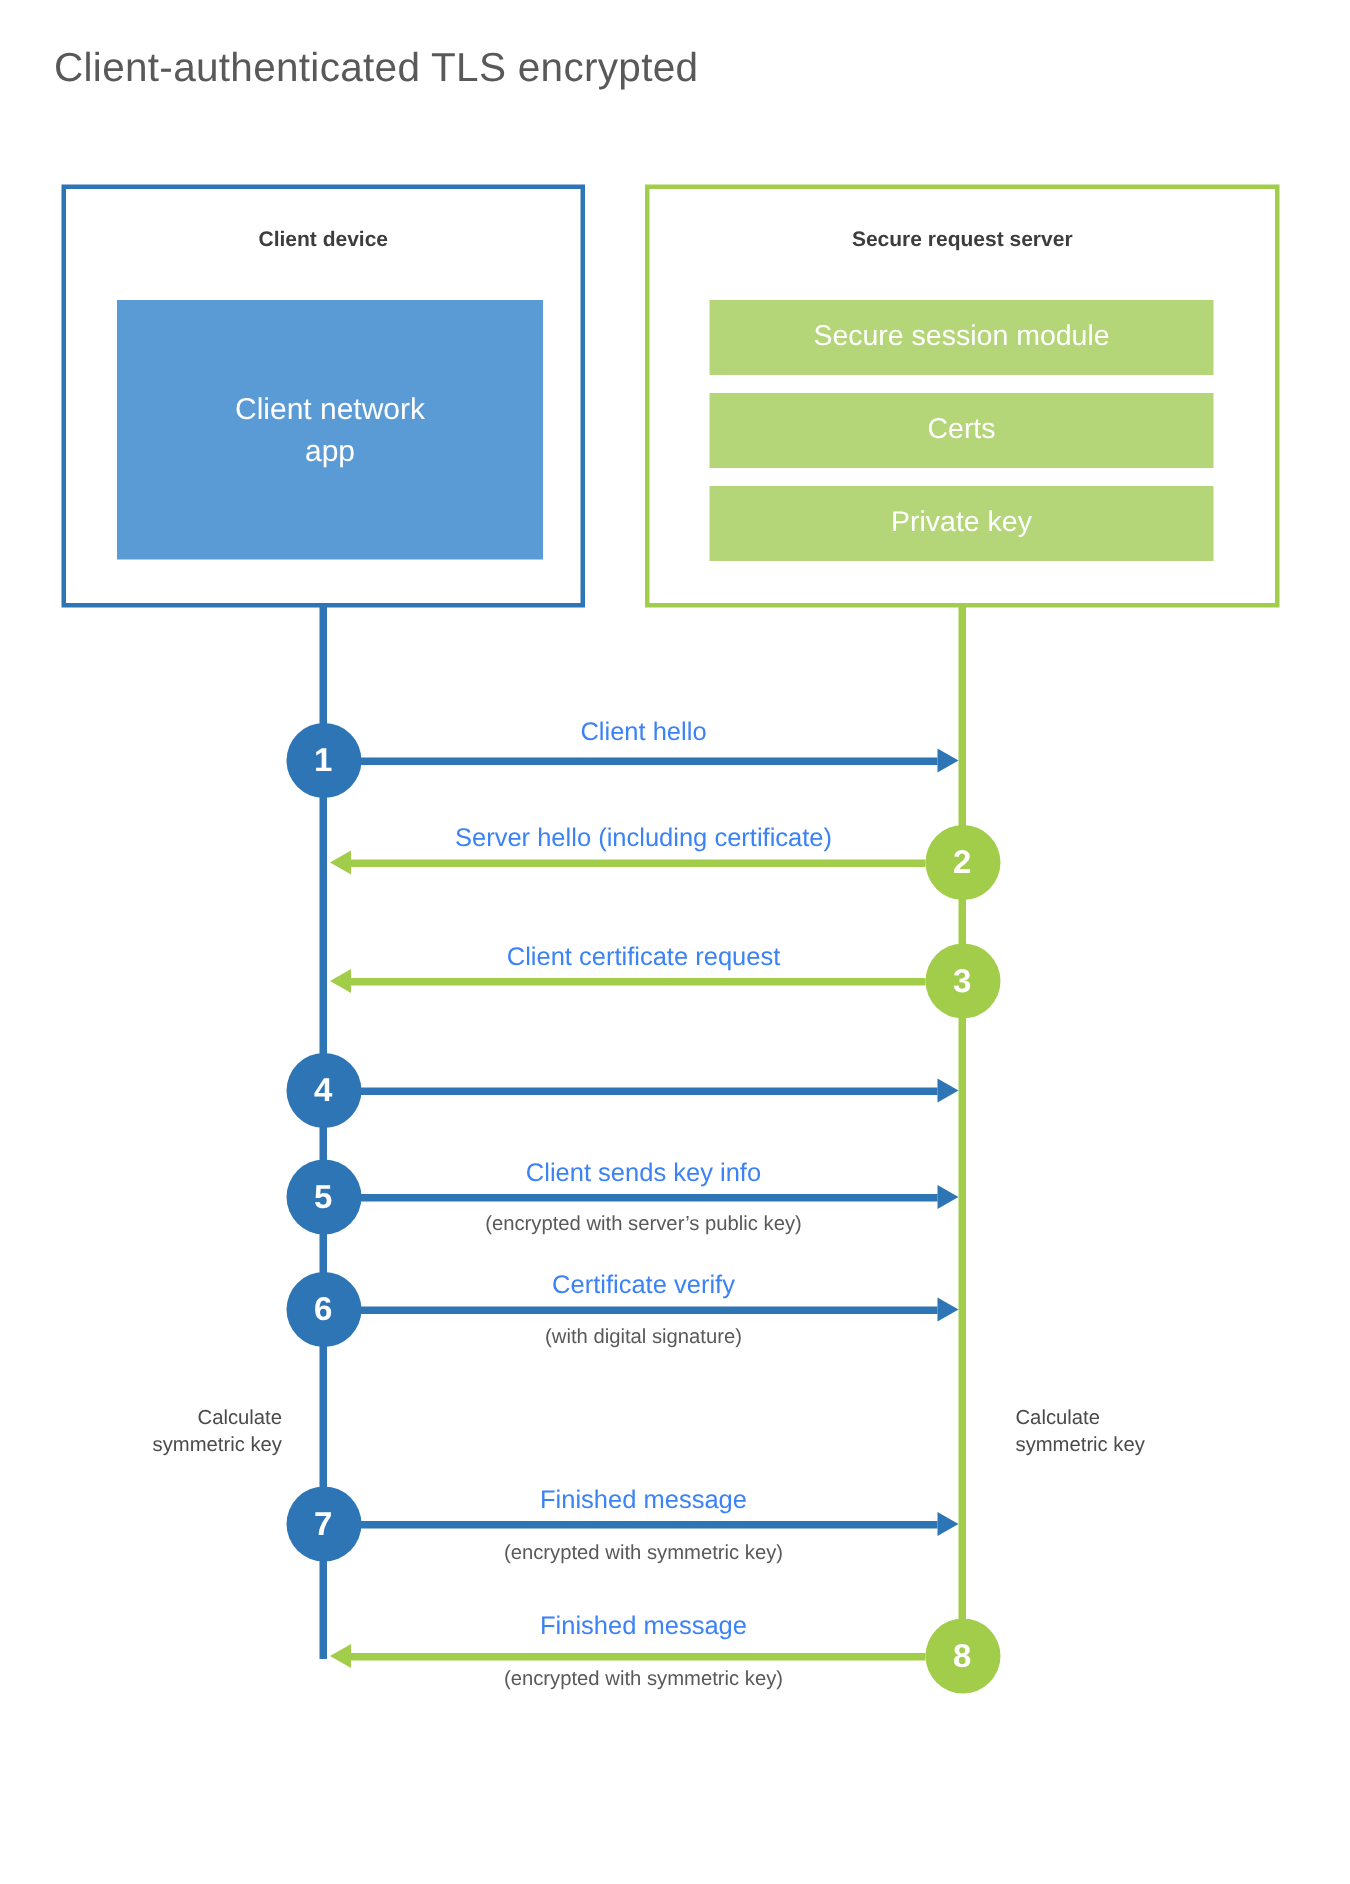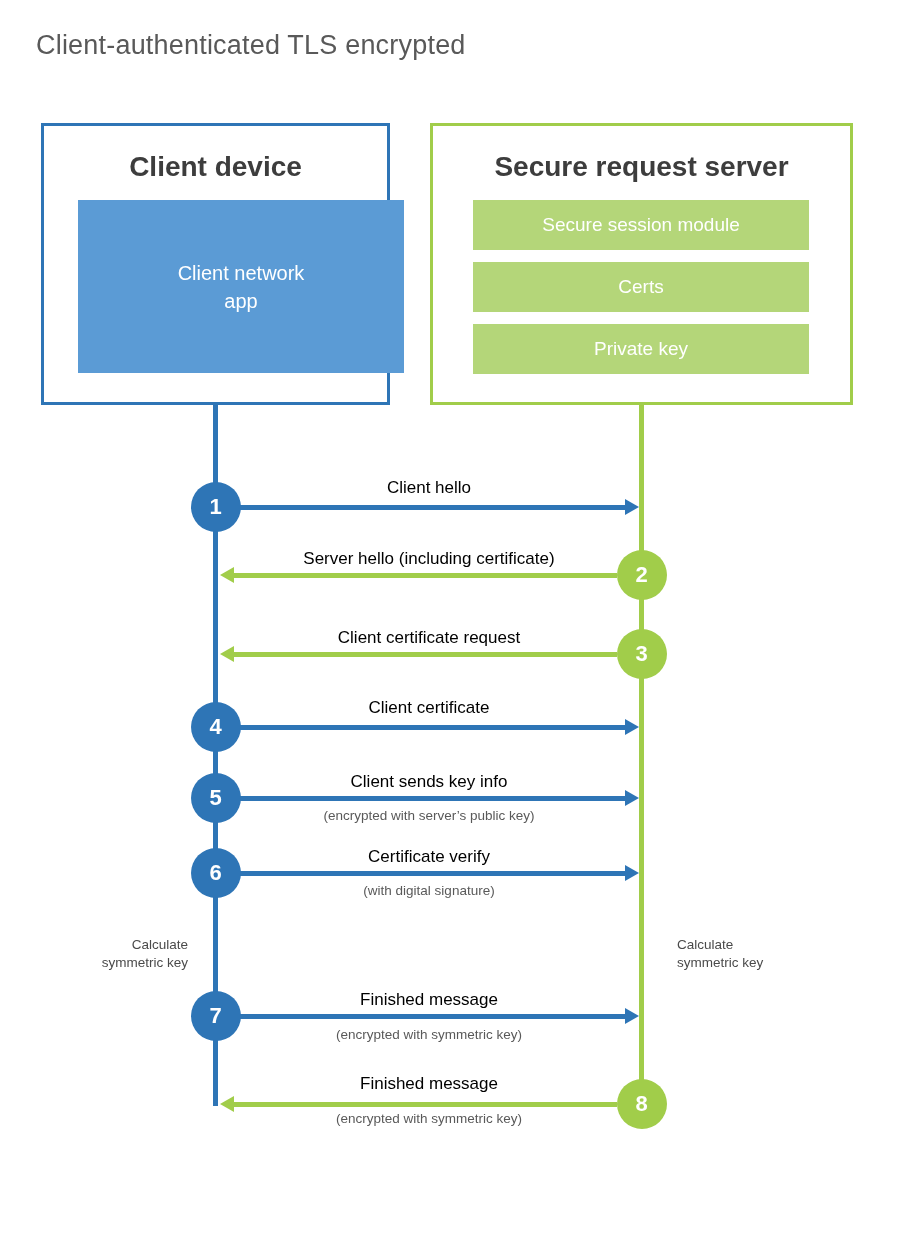--- a/index.html
+++ b/index.html
@@ -7,22 +7,22 @@
     position:relative;width:900px;height:1256px;background:#ffffff;
     font-family:"Liberation Sans","DejaVu Sans",sans-serif;overflow:hidden;
   }
   .abs{position:absolute;}
   
   #title{left:36px;top:30px;font-size:27px;font-weight:300;color:#595959;letter-spacing:.2px;}
   
   .actor-box{box-sizing:border-box;background:#fff;}
   #client-box{left:41px;top:123px;width:349px;height:282px;border:3px solid #2E75B6;}
   #server-box{left:430px;top:123px;width:423px;height:282px;border:3px solid #A1CD4A;}
-  .actor-title{width:100%;text-align:center;margin-top:25px;font-size:28px;font-weight:700;color:#3d3d3d;}
-  #client-app{left:78px;top:200px;width:326px;height:173px;background:#5B9BD5;color:#fff;
+  .actor-title{width:100%;text-align:center;margin-top:25px;font-size:14px;font-weight:700;color:#3d3d3d;}
+  #client-app{left:78px;top:200px;width:284px;height:173px;background:#5B9BD5;color:#fff;
     display:flex;align-items:center;justify-content:center;text-align:center;
     font-size:20px;line-height:28px;white-space:pre-line;}
   .server-bar{left:473px;width:336px;height:50px;background:#B4D679;color:#fff;
     display:flex;align-items:center;justify-content:center;font-size:19px;}
   #server-bar-0{top:200px;}
   #server-bar-1{top:262px;}
   #server-bar-2{top:324px;}
   
   .vline{width:5px;top:402px;height:704px;}
   #client-line{left:213px;background:#2E75B6;}
@@ -34,21 +34,21 @@
   .circle.green{background:#A1CD4A;}
   
   .arrow{height:16px;z-index:4;display:flex;align-items:center;}
   .arrow .shaft{height:5px;flex:1;}
   .arrow .head{width:0;height:0;border-top:8px solid transparent;border-bottom:8px solid transparent;}
   .arrow.blue .shaft{background:#2E75B6;}
   .arrow.green .shaft{background:#A1CD4A;}
   .arrow.right .head{border-left:14px solid #2E75B6;}
   .arrow.left .head{border-right:14px solid #A1CD4A;}
   
-  .msg-label{left:209px;width:440px;text-align:center;font-size:17px;color:#000000;}
+  .msg-label{left:209px;width:440px;text-align:center;font-size:17px;color:#3b82f6;}
   .msg-sub{left:209px;width:440px;text-align:center;font-size:13.5px;color:#595959;}
   
   .note{font-size:13.5px;line-height:17.5px;color:#4a4a4a;}
   #note-decrypt{left:666px;top:764px;width:172px;text-align:left;}
   #note-calc-left{left:70px;top:936px;width:118px;text-align:right;line-height:18px;white-space:pre-line;}
   #note-calc-right{left:677px;top:936px;width:130px;text-align:left;line-height:18px;white-space:pre-line;}
 </style>
 </head>
 <body>
 
@@ -99,21 +99,20 @@
     </div>
   <div class="abs msg-label" style="top:628px;">Client certificate request</div>
 
   <div class="abs circle blue" style="left:190.5px;top:702px;">
       <span>4</span>
     </div>
   <div class="abs arrow blue right" style="left:240px;top:719px;width:399px;">
       <div class="shaft"></div>
       <div class="head"></div>
     </div>
-  <div class="abs msg-label" style="top:698px;">Client certificate</div>
 
   <div class="abs circle blue" style="left:190.5px;top:773px;">
       <span>5</span>
     </div>
   <div class="abs arrow blue right" style="left:240px;top:790px;width:399px;">
       <div class="shaft"></div>
       <div class="head"></div>
     </div>
   <div class="abs msg-label" style="top:772px;">Client sends key info</div>
   <div class="abs msg-sub" style="top:808px;">(encrypted with server’s public key)</div>

